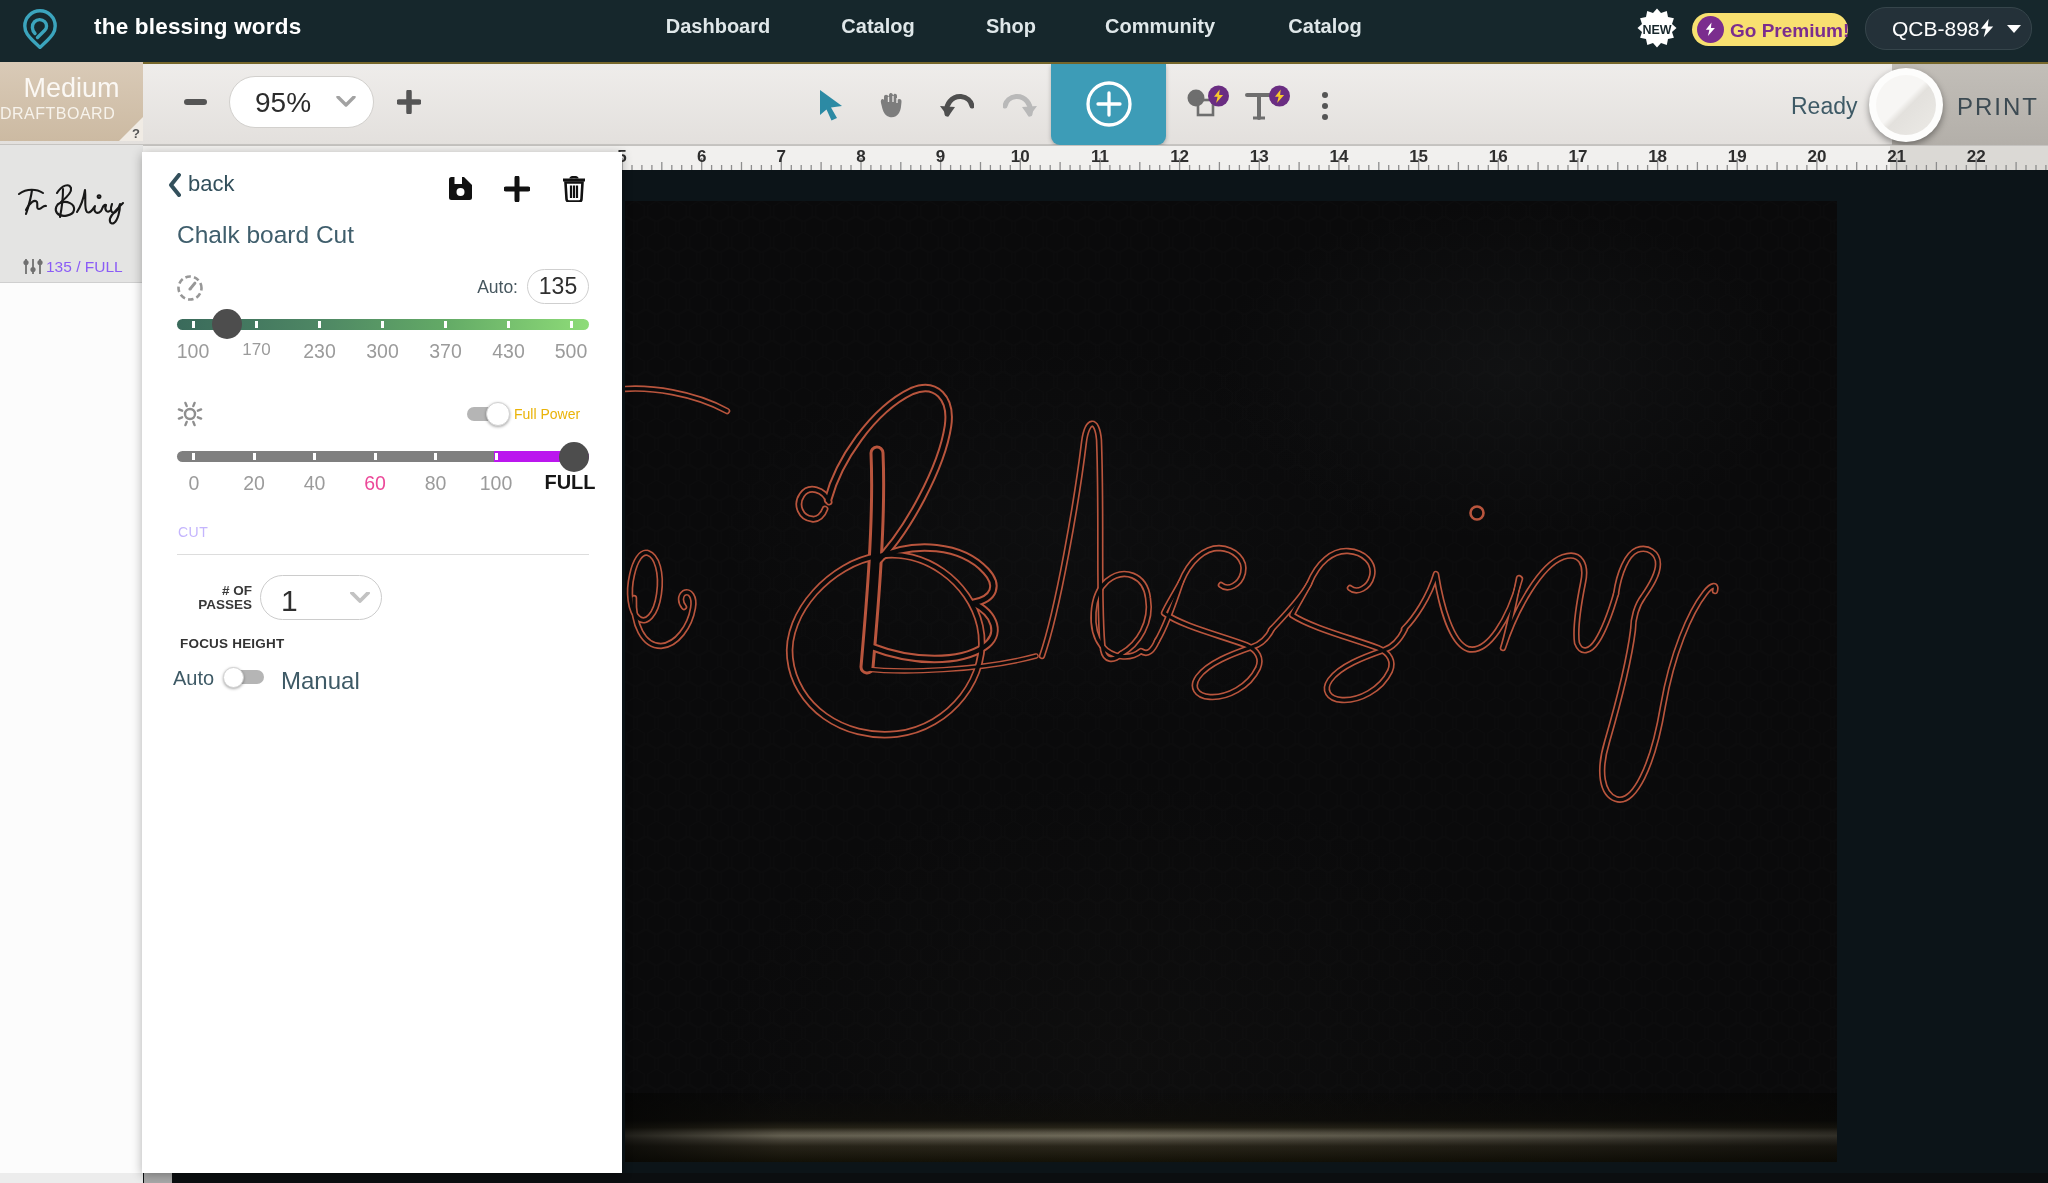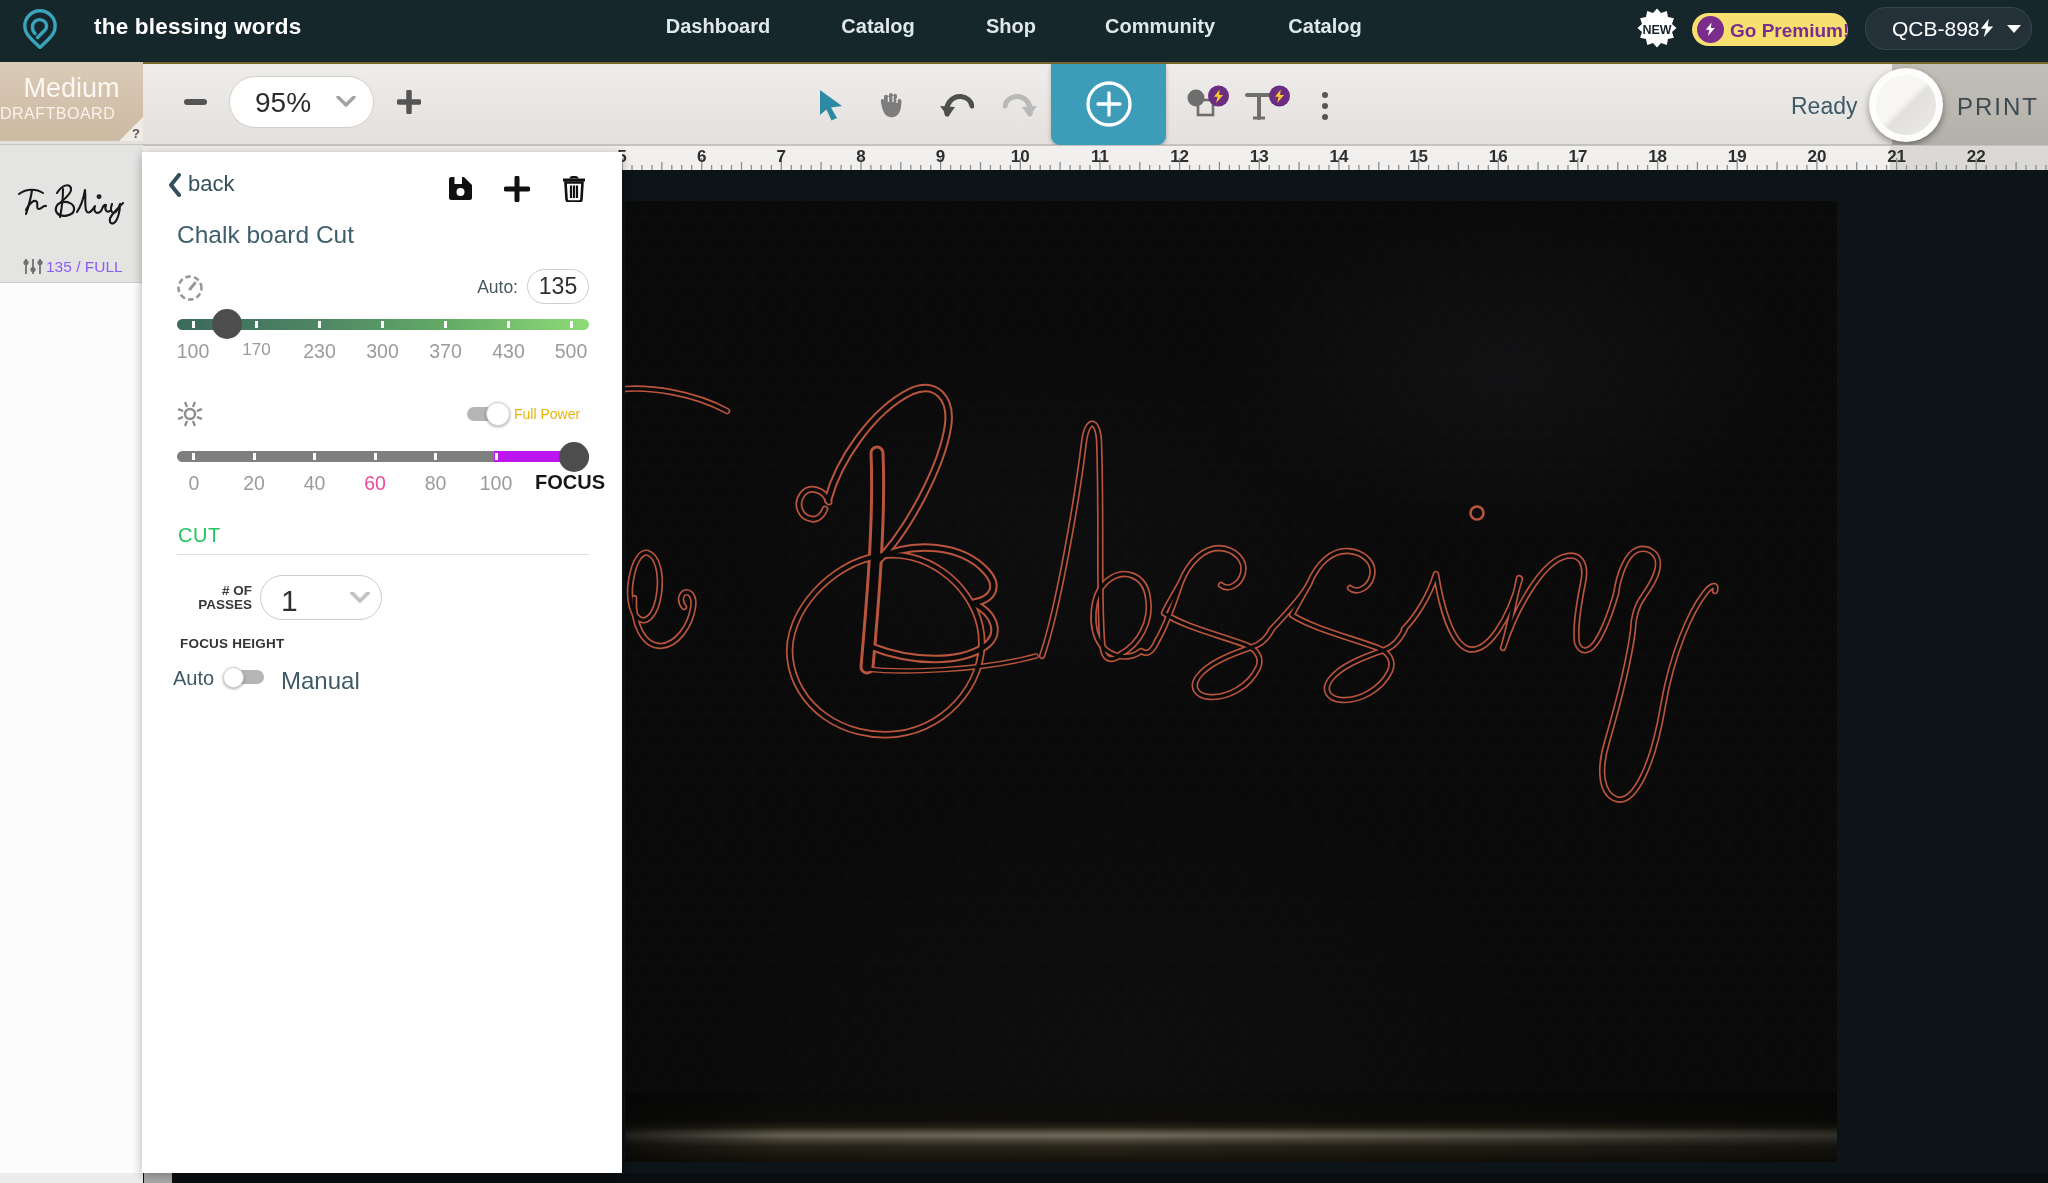--- a/index.html
+++ b/index.html
@@ -463,22 +463,22 @@
 <div class="abs" style="left:373.5px;top:453px;width:3px;height:7px;background:#fff"></div>
 <div class="abs" style="left:434.0px;top:453px;width:3px;height:7px;background:#fff"></div>
 <div class="abs" style="left:494.5px;top:453px;width:3px;height:7px;background:#fff"></div>
 <div class="abs" style="left:559px;top:442px;width:30px;height:30px;border-radius:50%;background:#4d4d4d"></div>
 <div class="abs" style="left:194px;top:472px;transform:translateX(-50%);font-size:19.5px;color:#9b9b9b">0</div>
 <div class="abs" style="left:254px;top:472px;transform:translateX(-50%);font-size:19.5px;color:#9b9b9b">20</div>
 <div class="abs" style="left:314.5px;top:472px;transform:translateX(-50%);font-size:19.5px;color:#9b9b9b">40</div>
 <div class="abs" style="left:375px;top:472px;transform:translateX(-50%);font-size:19.5px;color:#ec4899">60</div>
 <div class="abs" style="left:435.5px;top:472px;transform:translateX(-50%);font-size:19.5px;color:#9b9b9b">80</div>
 <div class="abs" style="left:496px;top:472px;transform:translateX(-50%);font-size:19.5px;color:#9b9b9b">100</div>
-<div class="abs" style="left:570px;top:471px;transform:translateX(-50%);font-size:20px;font-weight:bold;color:#161616">FOCUS</div>
-<div class="abs" style="left:178px;top:524px;font-size:20px;color:#22c55e;letter-spacing:.5px">CUT</div>
+<div class="abs" style="left:570px;top:471px;transform:translateX(-50%);font-size:20px;font-weight:bold;color:#161616">FULL</div>
+<div class="abs" style="left:178px;top:524px;font-size:14px;color:#c4b5fd;letter-spacing:.5px">CUT</div>
 <div class="abs" style="left:177px;top:554px;width:412px;height:1px;background:#ddd"></div>
 <div class="abs" style="left:252px;top:584px;transform:translateX(-100%);font-size:13.5px;font-weight:bold;color:#383838;text-align:right;line-height:14.2px"># OF<br>PASSES</div>
 <div class="abs" style="left:260px;top:575px;width:122px;height:45px;border:1.5px solid #ccc;border-radius:23px;background:#fff"></div>
 <div class="abs" style="left:281px;top:584px;font-size:30px;color:#2f2f2f">1</div>
 <svg width="20" height="11" viewBox="0 0 20 11" style="position:absolute;left:350px;top:592px">
 <path d="M2,1 L10,9 L18,1" fill="none" stroke="#c2c2c2" stroke-width="3.8" stroke-linecap="round" stroke-linejoin="round"></path>
   </svg>
 <div class="abs" style="left:180px;top:636px;font-size:13.5px;font-weight:bold;color:#333;letter-spacing:.2px">FOCUS HEIGHT</div>
 <div class="abs" style="left:173px;top:667px;font-size:20px;color:#3e5a66">Auto</div>
 <div style="position:absolute;left:225px;top:670px;width:39px;height:14px;border-radius:7.0px;background:#b5b5b5"></div>

